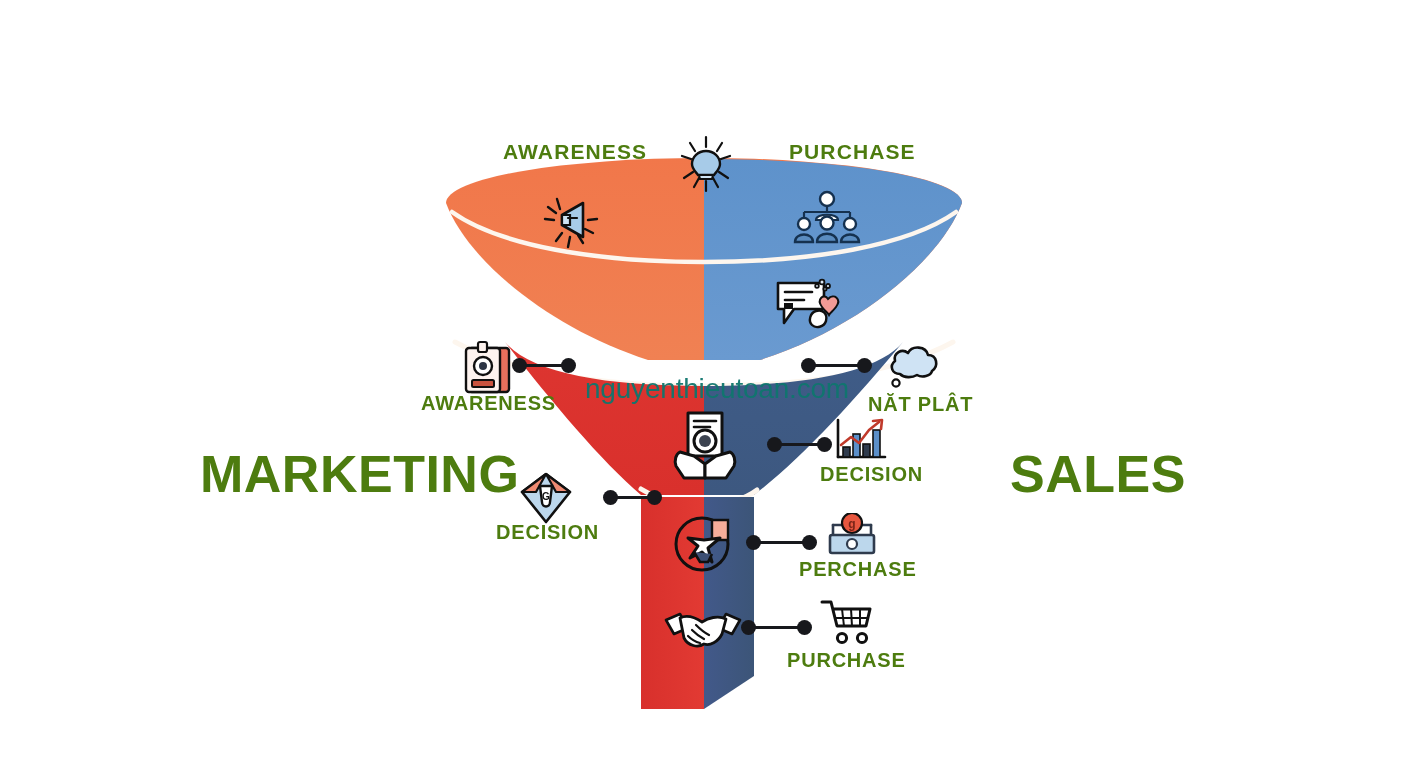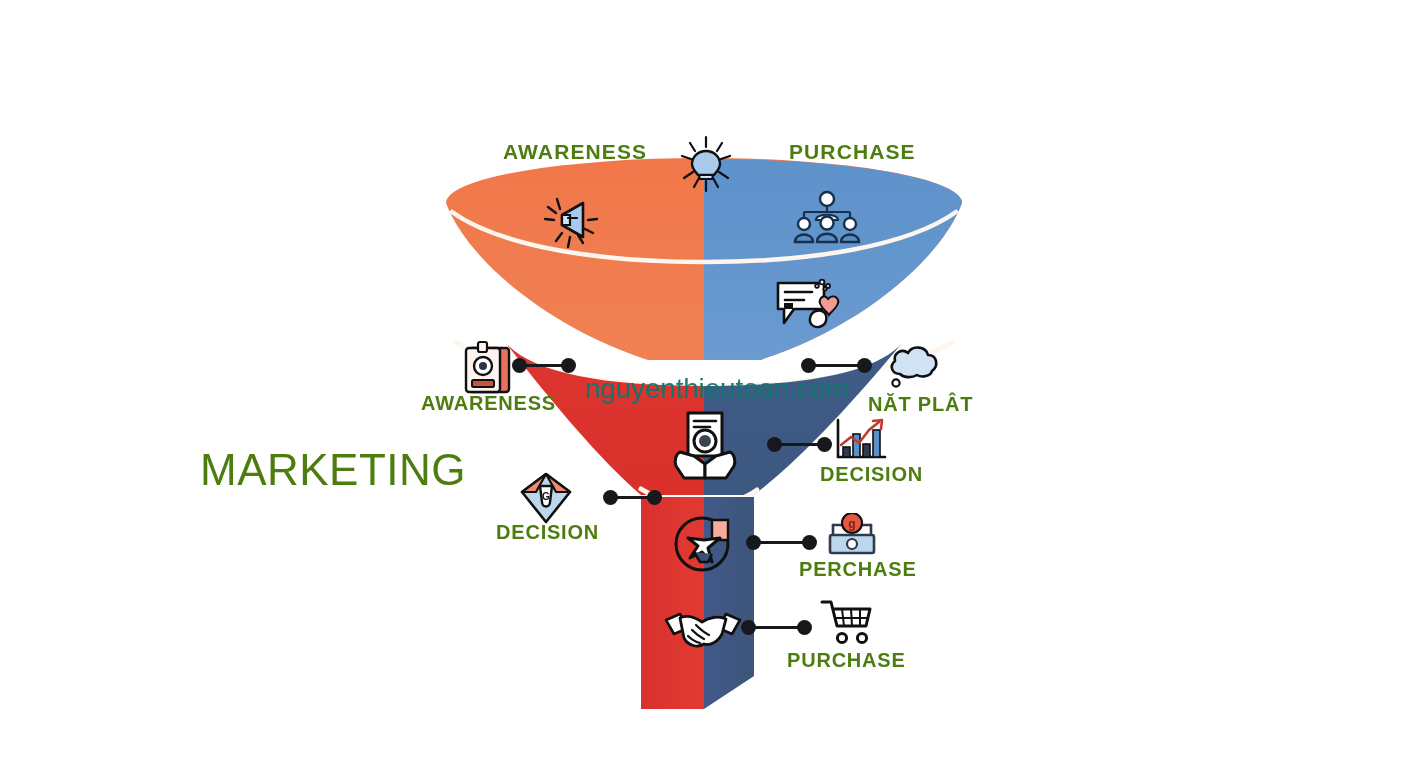--- a/index.html
+++ b/index.html
@@ -39,23 +39,23 @@
     font-weight: bold;
     letter-spacing: 0.6px;
     white-space: nowrap;
     line-height: 1;
   }
   .lbl-stage-top {
     font-size: 21px;
     letter-spacing: 1.1px;
   }
   .lbl-side {
-    font-size: 44px;
+    font-size: 52px;
     letter-spacing: 0.5px;
-    font-weight: normal;
+    font-weight: bold;
   }
   .lbl-callout {
     font-size: 20px;
     letter-spacing: 0.8px;
   }
 
   .watermark {
     position: absolute;
     color: #0f766e;
     font-size: 28px;
@@ -196,20 +196,21 @@
       <path d="M 704,497 L 754,497 L 754,676 L 704,709 Z" fill="url(#gNavyTube)"></path>
     </g>
   </svg>
 
   <div class="lbl lbl-stage-top" style="left:503px; top:141px;">AWARENESS</div>
 
   <div class="lbl lbl-stage-top" style="left:789px; top:141px;">PURCHASE</div>
 
   <div class="lbl lbl-side" style="left:200px; top:448px;">MARKETING</div>
 
+  <div class="lbl lbl-side" style="left:1010px; top:448px;">SALES</div>
 
   <div class="watermark" style="left:585px; top:375px;">nguyenthieutoan.com</div>
 
   <div class="icon-box" style="left:537px; top:185px;">
     <svg width="72" height="72" viewBox="0 0 72 72">
       <g stroke="#101010" stroke-width="2.4" fill="none" stroke-linecap="round">
         <line x1="20" y1="14" x2="23" y2="24"></line>
         <line x1="11" y1="22" x2="19" y2="28"></line>
         <line x1="8" y1="34" x2="17" y2="35"></line>
         <line x1="19" y1="56" x2="25" y2="48"></line>

